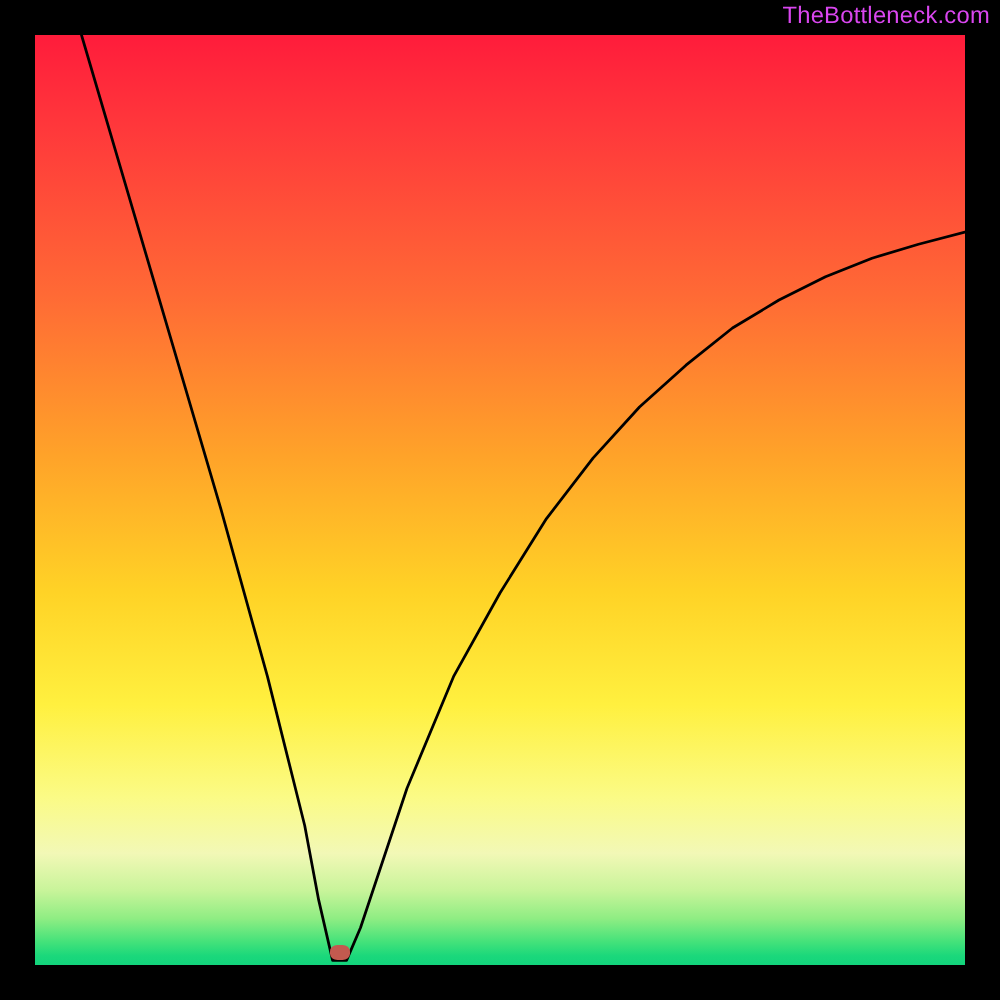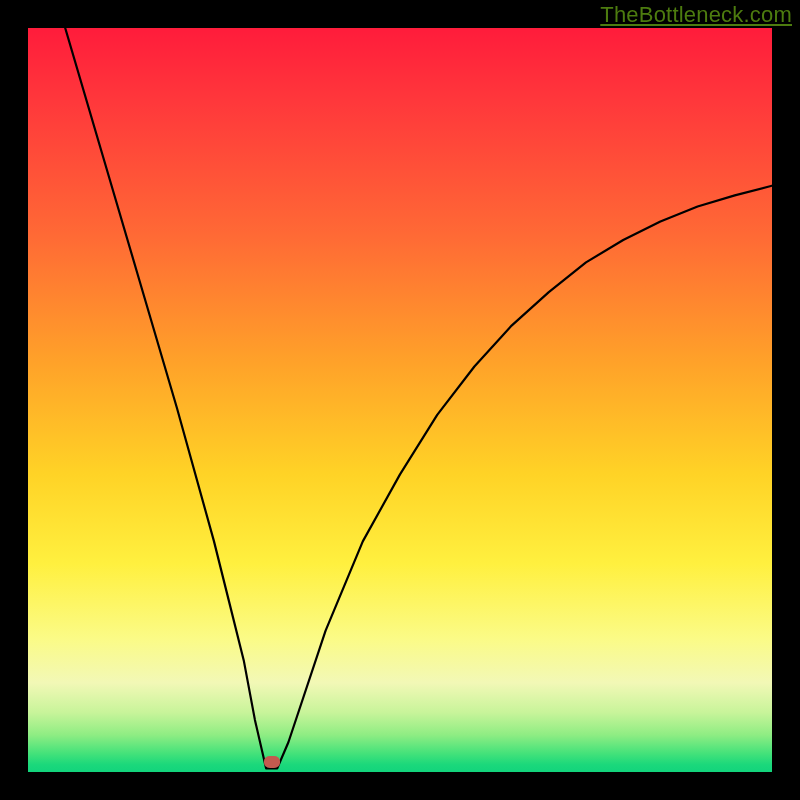--- a/index.html
+++ b/index.html
@@ -13,26 +13,25 @@
   .wrap {
     position: relative;
     width: 800px;
     height: 800px;
     background: #000;
   }
   .watermark {
     position: absolute;
     top: 2px;
     right: 8px;
-    color: #4d7c0f;
-    font-size: 22px;
+    color: #d946ef;
+    font-size: 19px;
     font-weight: 500;
     letter-spacing: 0.2px;
     z-index: 10;
-    text-decoration: underline;
   }
   .plot {
     position: absolute;
     left: 28px;
     top: 28px;
     width: 744px;
     height: 744px;
     overflow: hidden;
   }
   .gradient {

